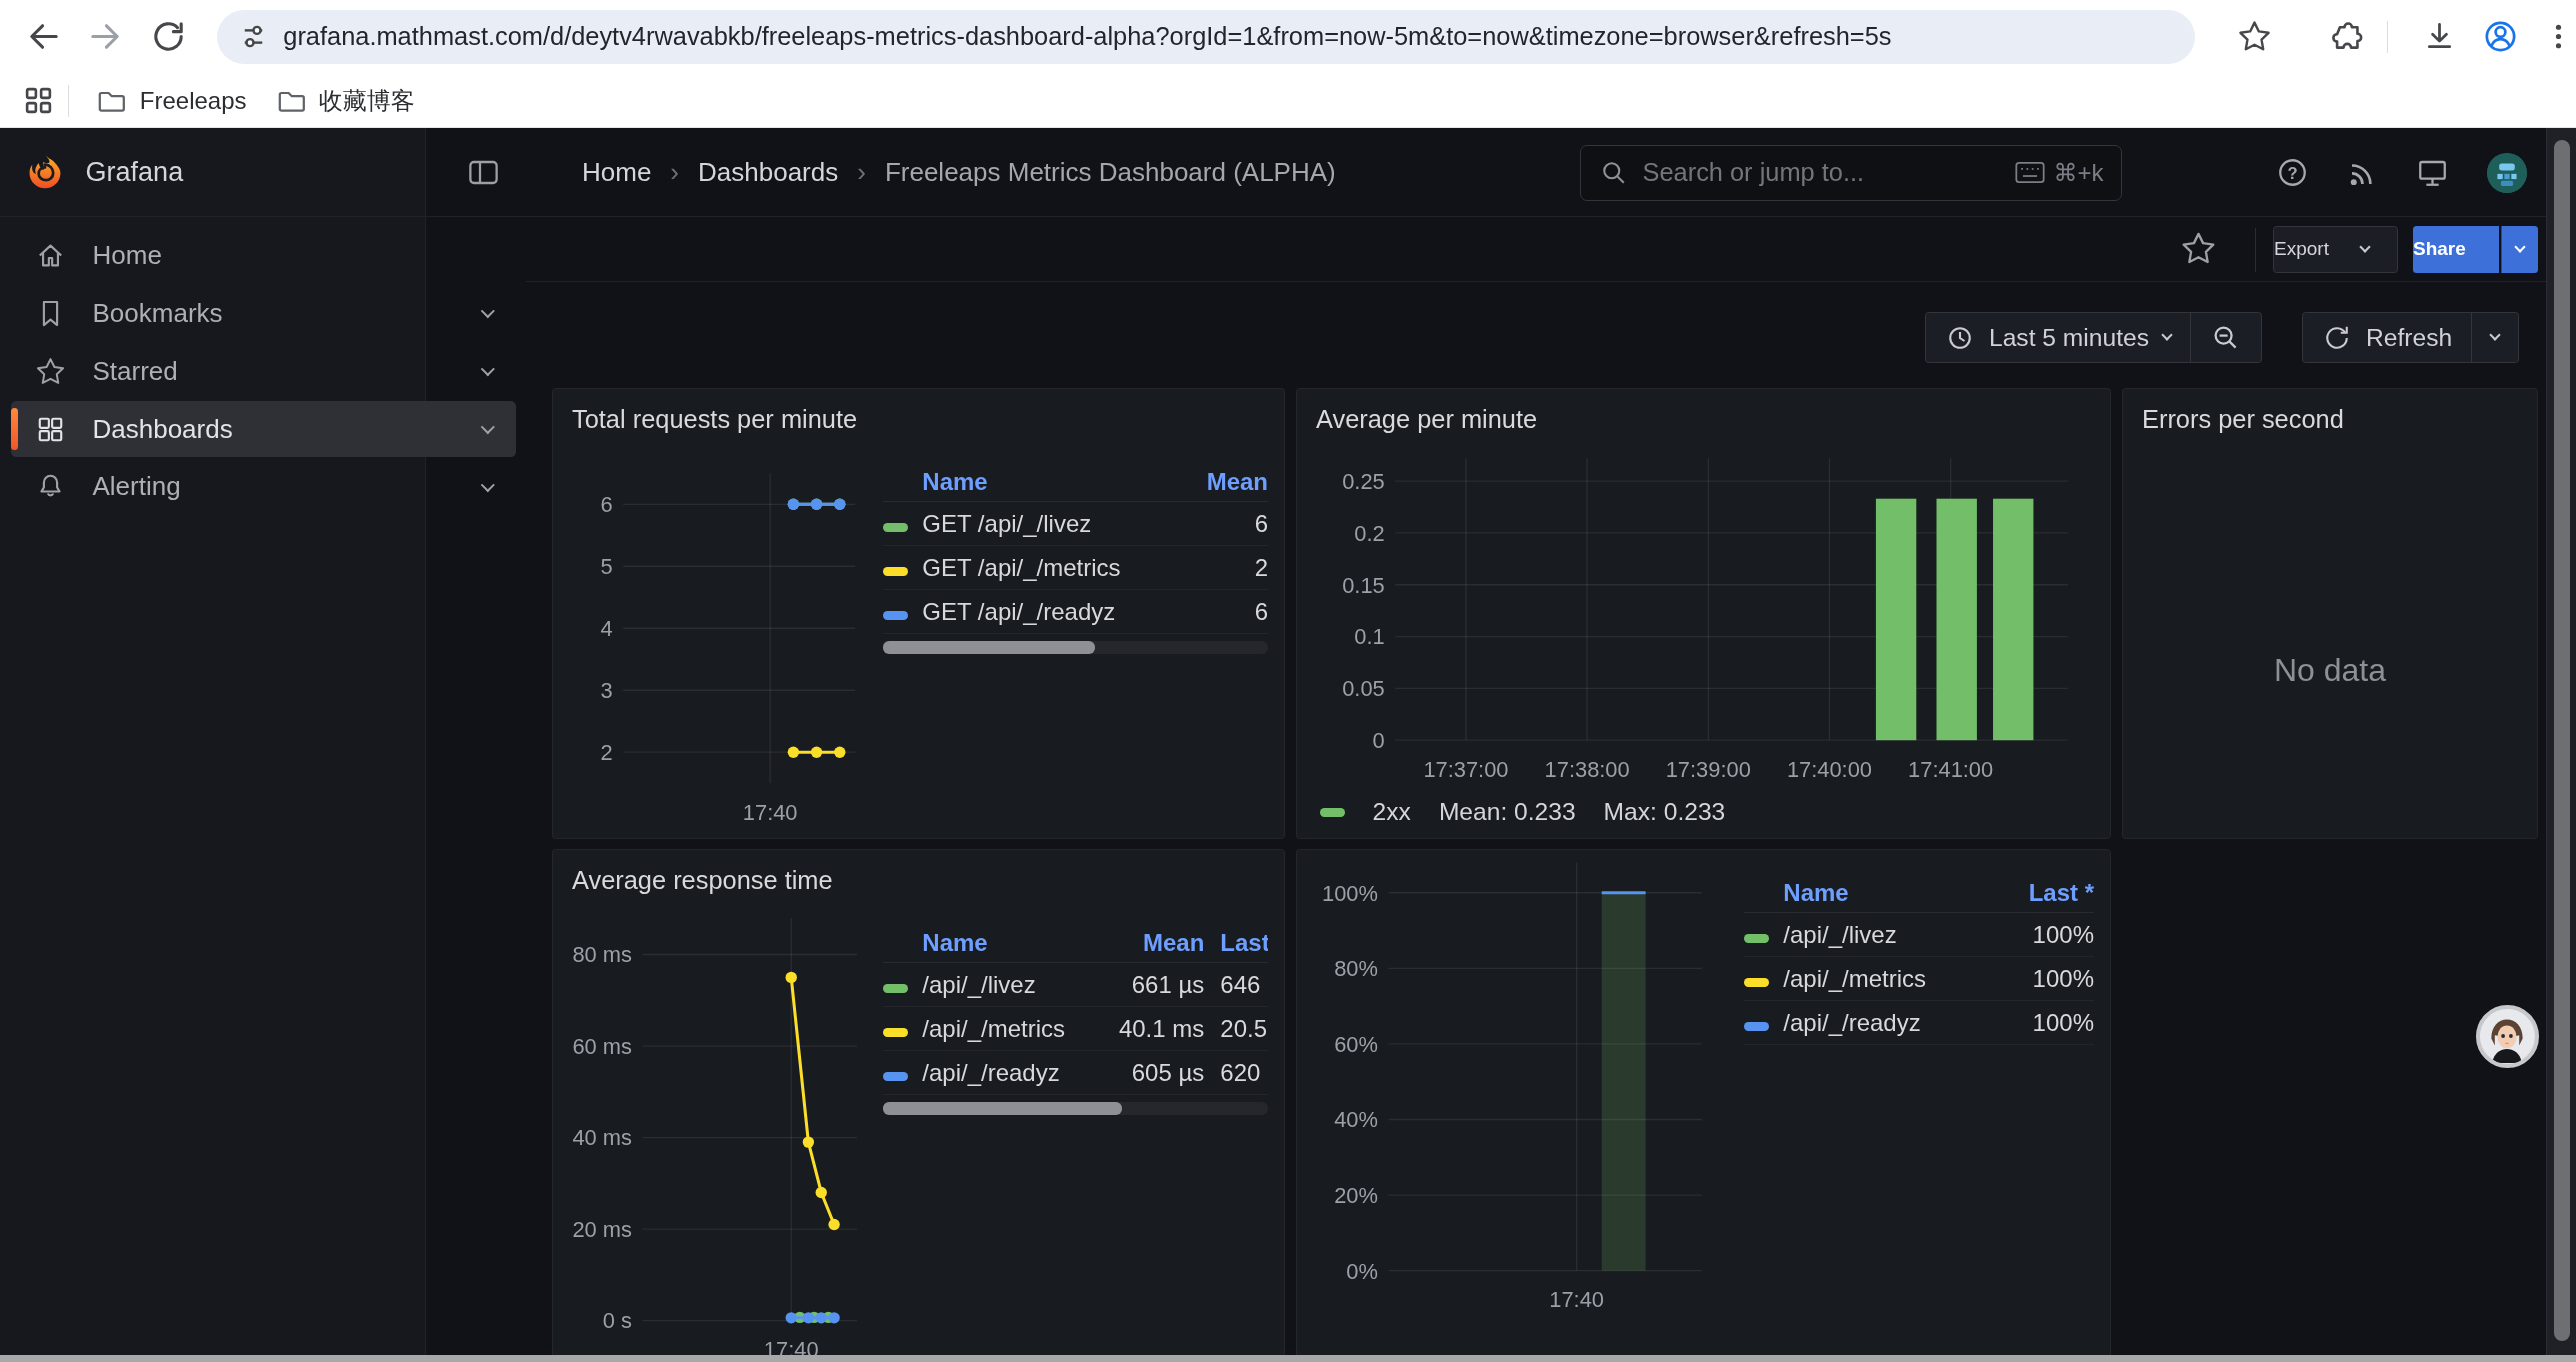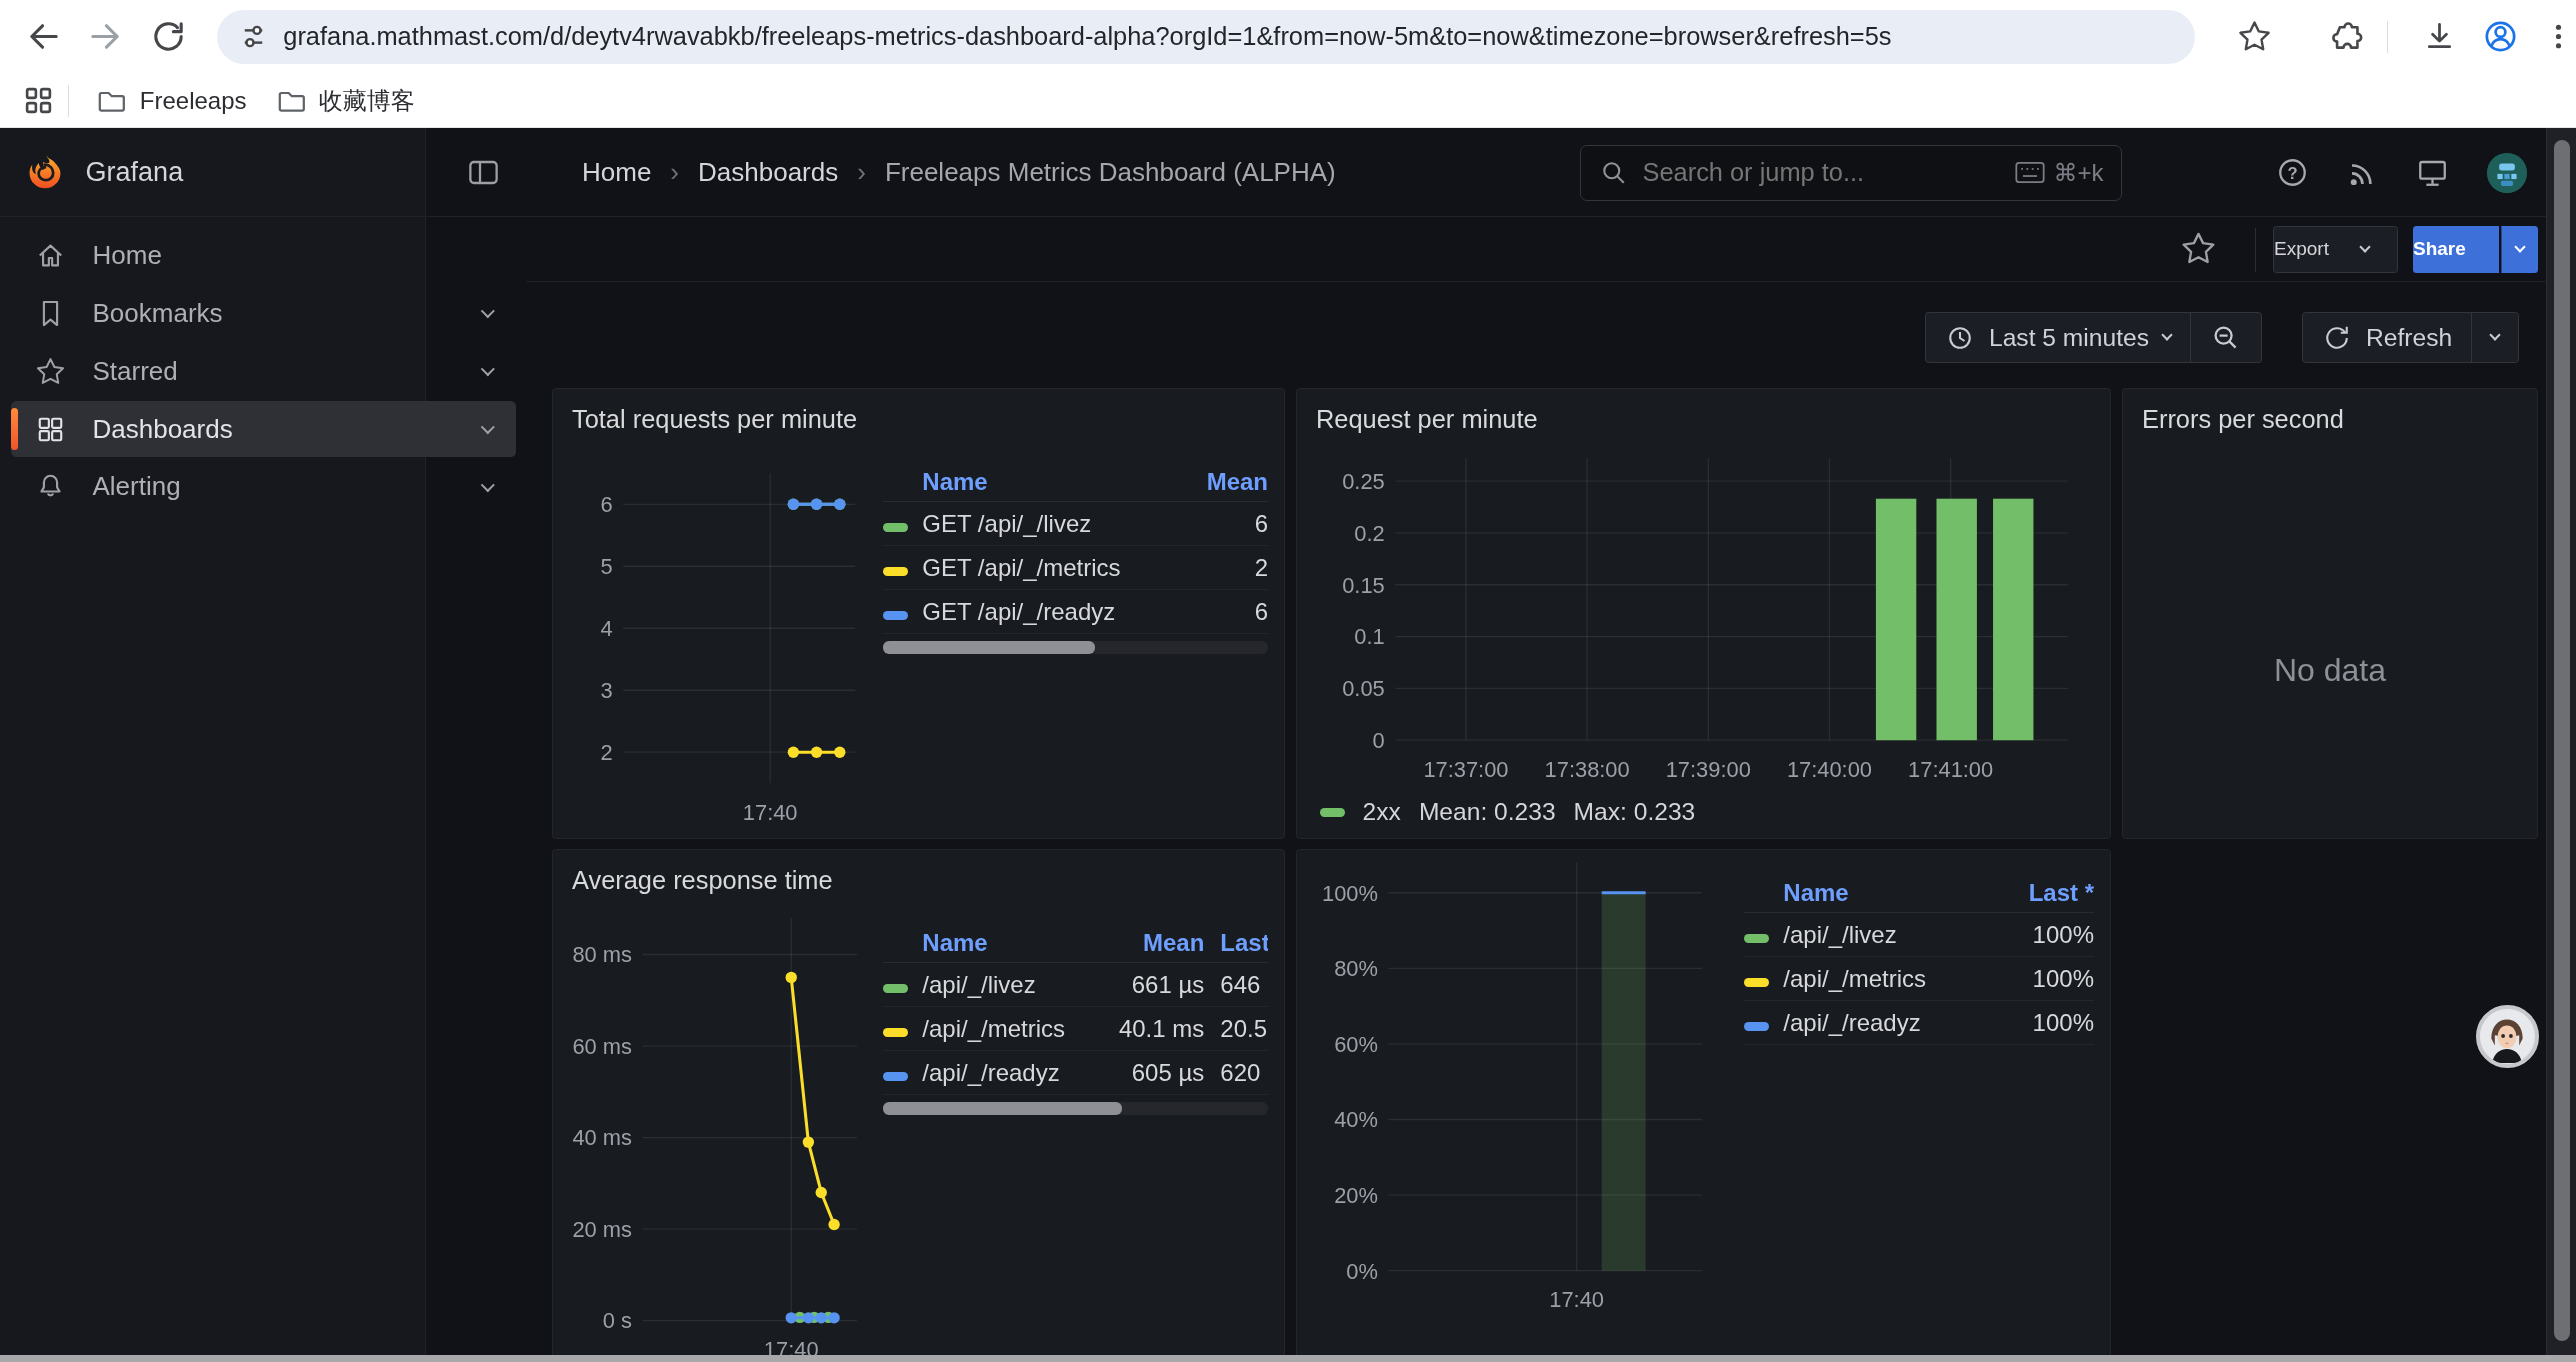--- a/index.html
+++ b/index.html
@@ -65,21 +65,21 @@
   .nodata{position:absolute;left:0;right:0;top:263px;text-align:center;font-size:32px;color:#8e9097}
   .legend{flex:1;margin-left:12.3px;margin-top:23px;overflow:hidden}
   .lt-row{display:grid;grid-template-columns:var(--cols);align-items:center;height:44px;border-bottom:0.9px solid #24262c;font-size:24px;color:#d8d9dc;white-space:nowrap}
   .lt-head{height:40px;color:#6E9FFF;font-weight:700;border-bottom:0.9px solid #2a2b31}
   .lt-cell{overflow:hidden}
   .lt-cell.num{text-align:right}
   .lt-cell.lastleft{text-align:left;padding-left:16px}
   .lt-sw{width:24.6px;height:8.8px;border-radius:4.4px;display:inline-block}
   .lt-scroll{margin-top:7px;height:12.3px;border-radius:6.1px;background:#26272c}
   .lt-thumb{height:12.3px;border-radius:6.1px;background:#8f9096}
-  .p2-legend{display:flex;align-items:center;gap:18px;font-size:24.6px;color:#d5d6db;padding:7px 23px}
+  .p2-legend{display:flex;align-items:center;gap:28px;font-size:24.6px;color:#d5d6db;padding:7px 23px}
 
   
   .pg-scroll{position:absolute;left:2546px;top:128px;width:30px;height:1235px;background:#202127;border-left:0.9px solid #2c2d33;z-index:40}
   .pg-thumb{position:absolute;left:7px;top:12.3px;width:16px;height:1201px;border-radius:8px;background:#6e6f73}
   .float-avatar{position:absolute;left:2476px;top:1005px;width:63px;height:63px;border-radius:32px;background:#e3e4e7;border:4.4px solid #c7c8cc;z-index:60;overflow:hidden}
   .bottom-strip{position:absolute;left:0;top:1355px;width:2576px;height:8px;background:#a8a8aa;z-index:50}
 </style>
 </head>
 <body>
 
@@ -421,21 +421,21 @@
               <span class="lt-cell num">6</span>
             </div>
             <div class="lt-scroll">
               <div class="lt-thumb" style="width: 55%;"></div>
             </div>
           </div>
       </div>
     </div>
 
     <div class="panel" style="left:770px;top:260px;width:815px;height:451px">
-      <div class="p-title">Request per minute</div>
+      <div class="p-title">Average per minute</div>
       <div id="c-request_per_minute" style="padding:0 0 0 12.3px">
           <svg width="782" height="352" viewBox="0 0 892 402">
             <line x1="98" y1="48.04411764705884" x2="866" y2="48.04411764705884" stroke="rgba(204,204,220,0.10)" stroke-width="1.5"></line>
             <text x="86" y="57.04411764705884" text-anchor="end" fill="#9da0a8" font-size="25" font-family="Liberation Sans,sans-serif">0.25</text>
             <line x1="98" y1="107.23529411764707" x2="866" y2="107.23529411764707" stroke="rgba(204,204,220,0.10)" stroke-width="1.5"></line>
             <text x="86" y="116.23529411764707" text-anchor="end" fill="#9da0a8" font-size="25" font-family="Liberation Sans,sans-serif">0.2</text>
             <line x1="98" y1="166.4264705882353" x2="866" y2="166.4264705882353" stroke="rgba(204,204,220,0.10)" stroke-width="1.5"></line>
             <text x="86" y="175.4264705882353" text-anchor="end" fill="#9da0a8" font-size="25" font-family="Liberation Sans,sans-serif">0.15</text>
             <line x1="98" y1="225.6176470588235" x2="866" y2="225.6176470588235" stroke="rgba(204,204,220,0.10)" stroke-width="1.5"></line>
             <text x="86" y="234.6176470588235" text-anchor="end" fill="#9da0a8" font-size="25" font-family="Liberation Sans,sans-serif">0.1</text>

